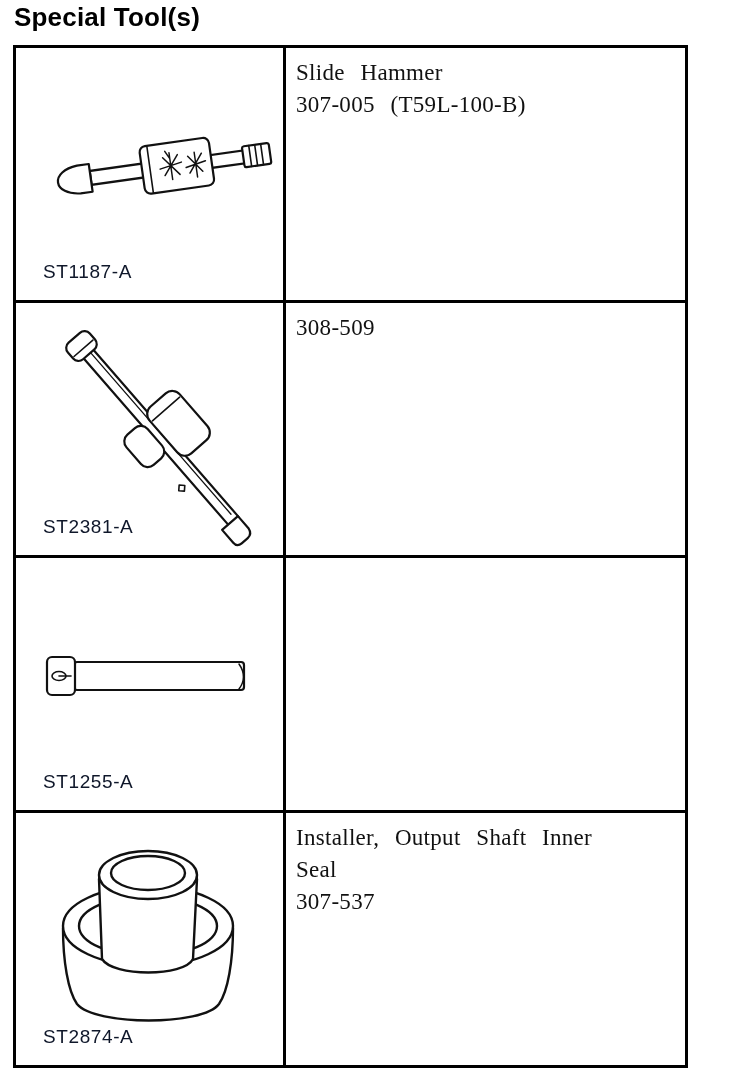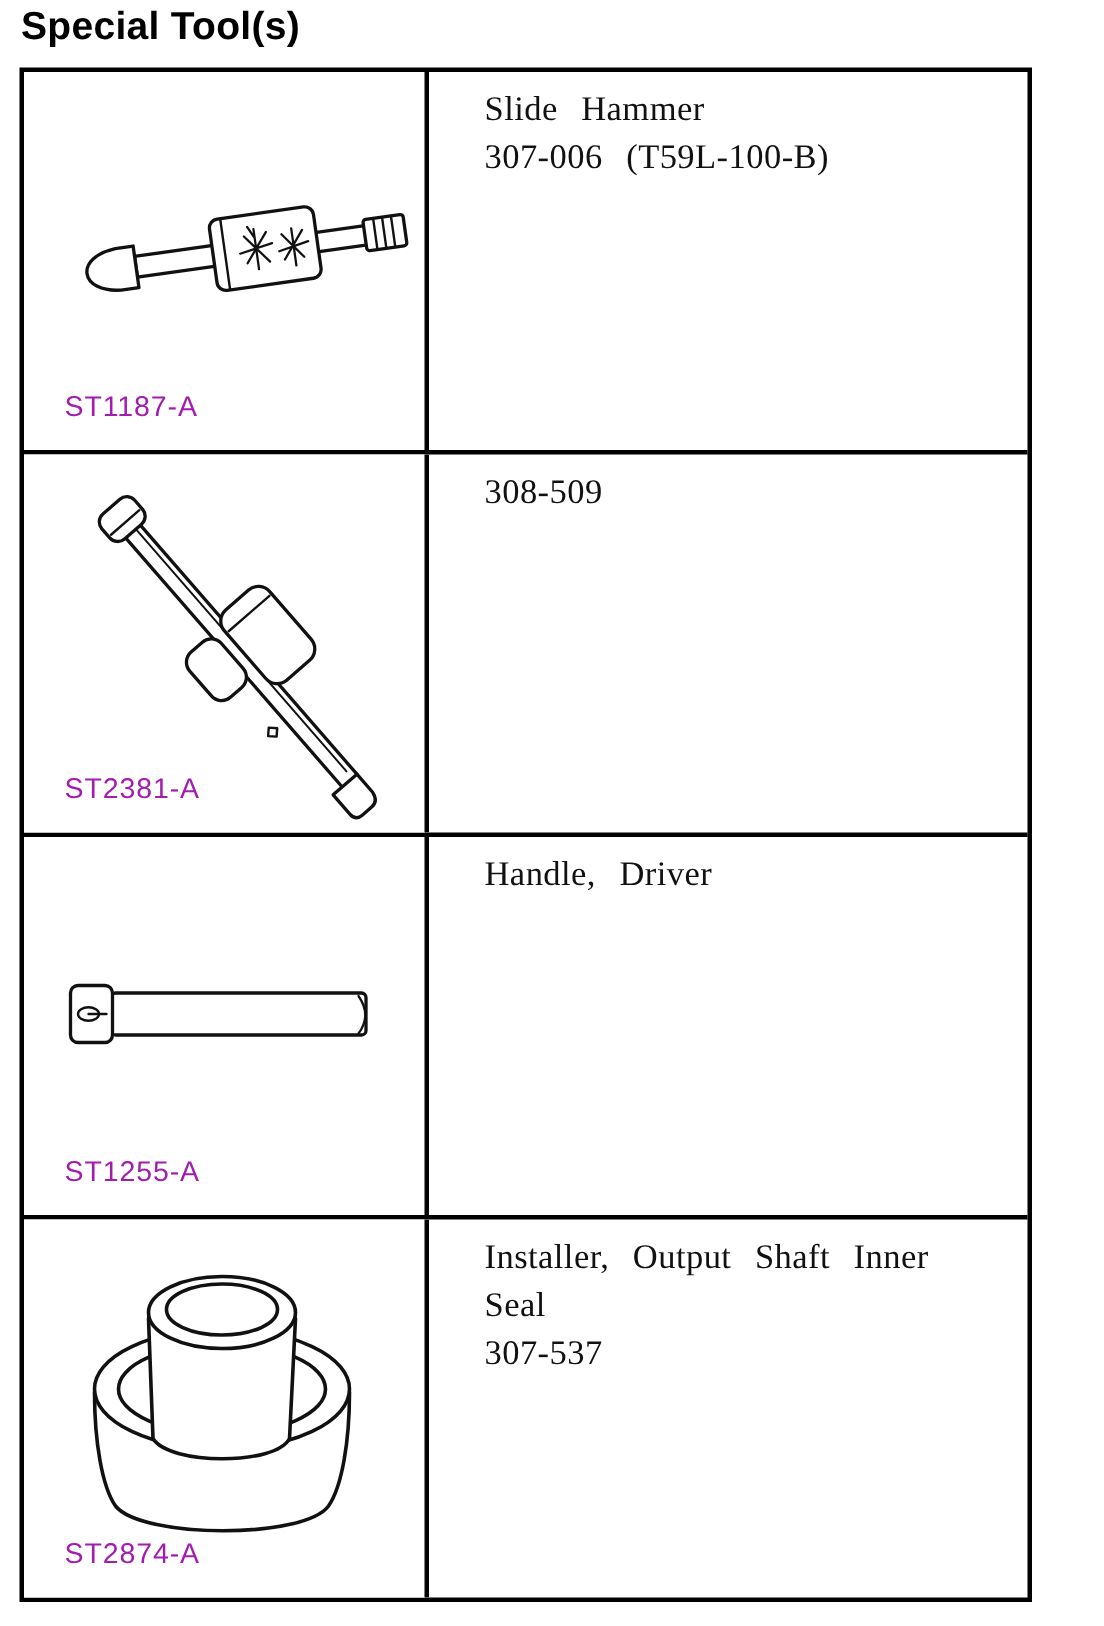--- a/index.html
+++ b/index.html
@@ -17,28 +17,28 @@
   }
   .t-row{
     display:grid;grid-template-columns:270px 1fr;height:252px;
     border-bottom:3px solid #000;
   }
   .t-row:last-child{border-bottom:none;}
   .img-cell{position:relative;border-right:3px solid #000;background:#fff;}
   .tool-svg{position:absolute;left:0;top:0;width:270px;height:252px;}
   .img-label{
     position:absolute;left:27px;bottom:17px;
-    font-size:19px;letter-spacing:0.6px;color:#a21caf;
+    font-size:19px;letter-spacing:0.6px;color:#0f172a;
   }
   .desc-cell{
     padding:9px 12px 0 10px;
     font-family:"Liberation Serif","DejaVu Serif",serif;
     font-size:23px;line-height:32px;word-spacing:0.42em;letter-spacing:0.3px;color:#111;
   }
-  .desc-line{white-space:nowrap;margin-left:27px;}
+  .desc-line{white-space:nowrap;}
 </style>
 </head>
 <body>
 
 <div class="page">
 
   <h1 class="title">Special Tool(s)</h1>
 
   <div class="tool-table">
 
@@ -58,21 +58,21 @@
             <g stroke-width="1.5" fill="none">
               <path d="M144,121 l22,-4 M155,106 l0,27 M148,110 l15,19 M163,109 l-15,19 M151,104 l4,8"></path>
               <path d="M170,123 l20,-4 M180,109 l0,25 M173,112 l13,17 M187,111 l-14,18"></path>
             </g>
           </g>
         </svg>
         <div class="img-label">ST1187-A</div>
       </div>
       <div class="desc-cell">
         <div class="desc-line">Slide Hammer</div>
-        <div class="desc-line">307-006 (T59L-100-B)</div>
+        <div class="desc-line">307-005 (T59L-100-B)</div>
       </div>
     </div>
 
     <div class="t-row">
       <div class="img-cell">
         <svg class="tool-svg" viewBox="0 0 270 252">
           <g transform="rotate(49 140 128)" stroke="#111" stroke-width="2.2" fill="#fff" stroke-linejoin="round" stroke-linecap="round">
             <rect x="26" y="122" width="234" height="13" rx="2"></rect>
             <line x1="34" y1="126" x2="252" y2="126" stroke-width="1.3"></line>
             <rect x="16" y="114" width="22" height="29" rx="7"></rect>
@@ -98,21 +98,20 @@
             <rect x="58" y="104" width="170" height="28" rx="3"></rect>
             <path d="M223,106 q9,13 0,25" fill="none" stroke-width="1.5"></path>
             <rect x="31" y="99" width="28" height="38" rx="5"></rect>
             <ellipse cx="43" cy="118" rx="7" ry="4.5" stroke-width="1.6"></ellipse>
             <line x1="43" y1="118" x2="55" y2="118" stroke-width="1.6"></line>
           </g>
         </svg>
         <div class="img-label">ST1255-A</div>
       </div>
       <div class="desc-cell">
-        <div class="desc-line">Handle, Driver</div>
       </div>
     </div>
 
     <div class="t-row">
       <div class="img-cell">
         <svg class="tool-svg" viewBox="0 0 270 252">
           <g stroke="#111" stroke-width="2.4" fill="#fff" stroke-linejoin="round" stroke-linecap="round">
             <path d="M47,115 C47,148 52,178 61,191 C79,213 187,213 203,191 C212,178 217,148 217,115"></path>
             <ellipse cx="132" cy="113" rx="85" ry="40"></ellipse>
             <ellipse cx="132" cy="113" rx="69" ry="30"></ellipse>

